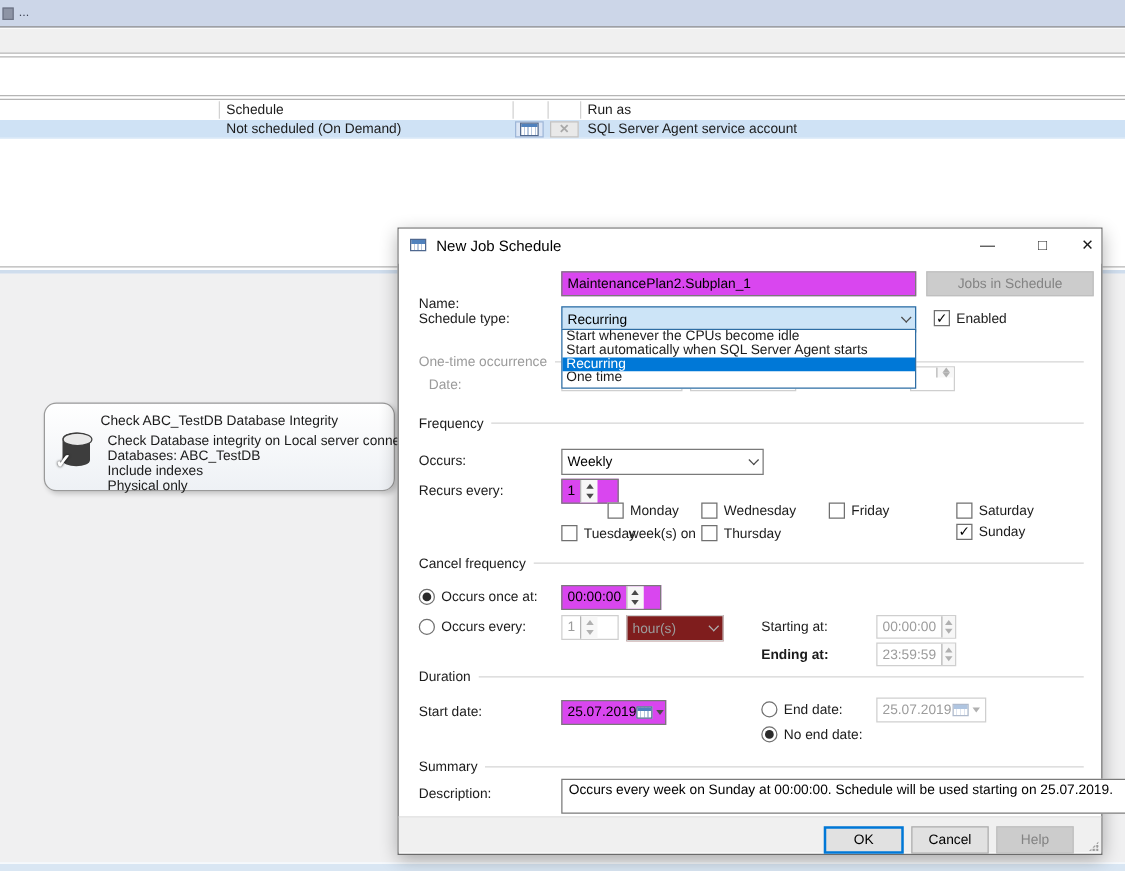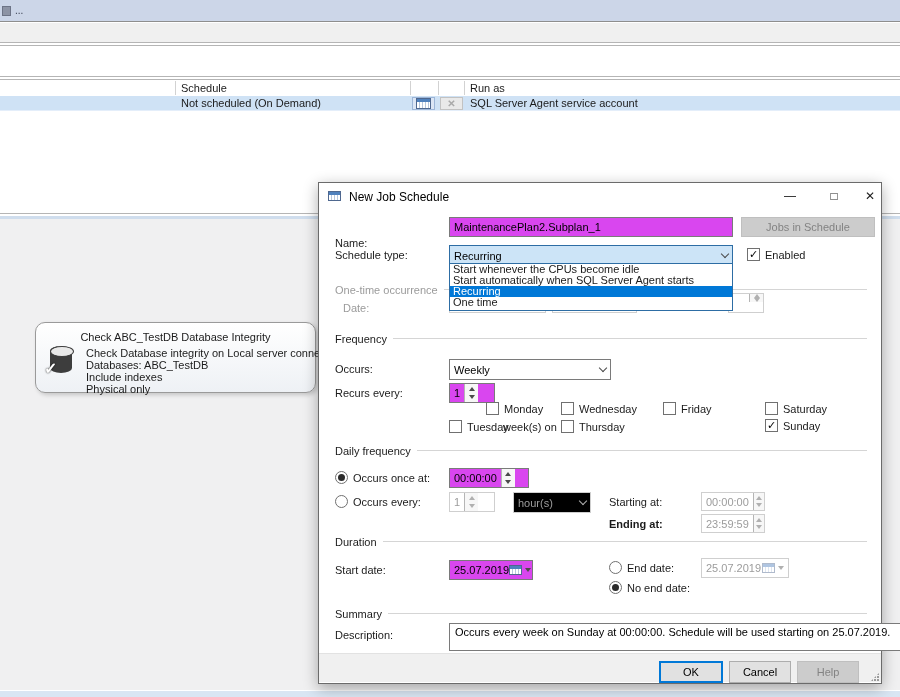--- a/index.html
+++ b/index.html
@@ -46,21 +46,21 @@
   .groupline{flex:1;height:1px;background:#d5d5d5;margin-left:6px;margin-top:5px;}
   .grouphdr{display:flex;align-items:flex-start;}
   .field{background:#d946ef;border:1px solid #7a7a7a;display:flex;align-items:center;padding:0 4px;
          font-size:11px;color:#000;}
   .combo{background:#fff;border:1px solid #7a7a7a;display:flex;align-items:center;padding:0 4px;
          font-size:11px;color:#000;justify-content:space-between;}
   .combo.focus{background:#cce4f7;border-color:#2d6da4;}
   .chev{width:6px;height:6px;border-right:1px solid #4a4a4a;border-bottom:1px solid #4a4a4a;
         transform:rotate(45deg);margin-top:-3px;}
   .dis-field{background:#fff;border:1px solid #cfcfcf;color:#9c9c9c;}
-  .dis-combo{background:#000000;border:1px solid #cfcfcf;color:#9c9c9c;margin-left:12px;}
+  .dis-combo{background:#7f1d1d;border:1px solid #cfcfcf;color:#9c9c9c;}
   .spin{width:14px;align-self:stretch;border-left:1px solid #b5b5b5;display:flex;flex-direction:column;
         align-items:center;justify-content:space-evenly;background:#f7f7f7;margin-right:-4px;margin-left:4px;}
   .tri-up{width:0;height:0;border-left:3px solid transparent;border-right:3px solid transparent;
           border-bottom:4px solid #4a4a4a;}
   .tri-dn{width:0;height:0;border-left:3px solid transparent;border-right:3px solid transparent;
           border-top:4px solid #4a4a4a;}
   .spin.dis .tri-up{border-bottom-color:#b0b0b0;} .spin.dis .tri-dn{border-top-color:#b0b0b0;}
   .cb{width:13px;height:13px;border:1px solid #707070;background:#fff;display:inline-flex;
       align-items:center;justify-content:center;font-size:11px;color:#000;}
   .radio{width:13px;height:13px;border:1px solid #707070;border-radius:50%;background:#fff;
@@ -228,21 +228,21 @@
     <div class="abs dayrow" style="left:446px;top:219px;">
       <span class="cb"></span>
       <span class="lbl">Saturday</span>
     </div>
     <div class="abs dayrow" style="left:446px;top:236px;">
       <span class="cb">✓</span>
       <span class="lbl">Sunday</span>
     </div>
 
     <div class="abs grouphdr" style="left:16px;top:262px;width:532px;">
-      <span class="lbl">Daily frequency</span>
+      <span class="lbl">Cancel frequency</span>
       <div class="groupline"></div>
     </div>
     <div class="abs" style="left:16px;top:288px;display:flex;align-items:center;gap:5px;">
       <span class="radio sel"></span>
       <span class="lbl" style="font-weight:bold;font-weight:normal;">Occurs once at:</span>
     </div>
     <div class="abs field" style="left:130px;top:285px;width:80px;height:20px;">
       <span>00:00:00</span>
       <div class="spin">
           <div class="tri-up"></div>

